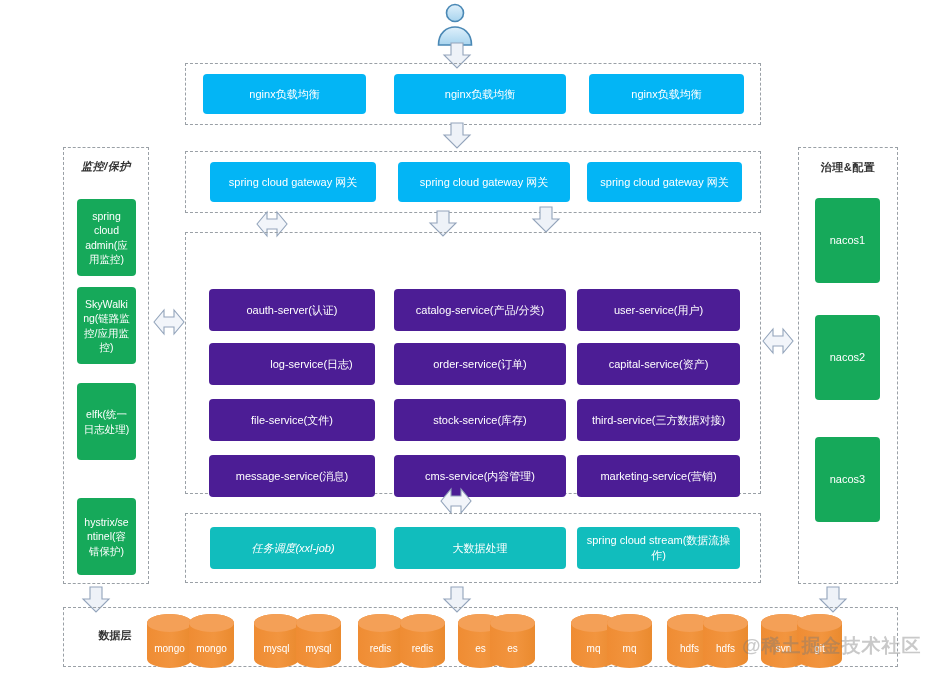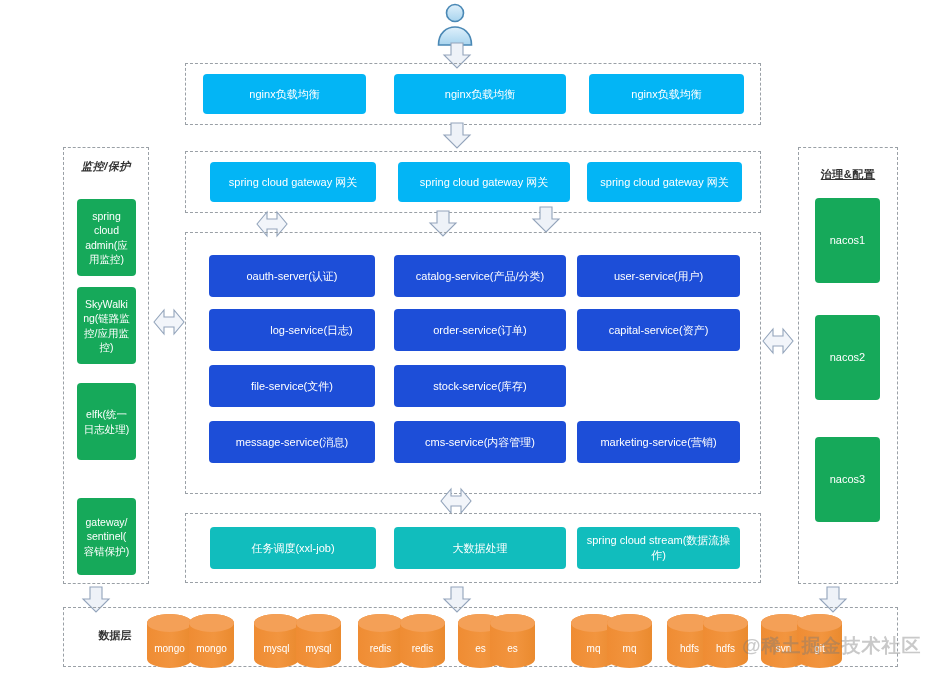--- a/index.html
+++ b/index.html
@@ -37,21 +37,21 @@
     justify-content:center;
     text-align:center;
     color:#ffffff;
     font-size:11px;
     line-height:1.35;
     padding:3px 6px;
     box-sizing:border-box;
     word-break:break-word;
   }
   .node.blue{background:#03b5f5;}
-  .node.green-dark{background:#1d4ed8;}
+  .node.green-dark{background:#4c1d95;margin-top:34px;}
   .node.green-bright{background:#16a95a;}
   .node.teal{background:#11bdbd;}
 
   
   .arrow-down{
     position:absolute;
     width:30px;height:32px;
   }
   .arrow-dbl{
     position:absolute;
@@ -129,31 +129,31 @@
   <div class="node green-bright" style="left:77px;top:199px;width:59px;height:77px;font-size:10.5px;">
       <span>spring cloud admin(应用监控)</span>
     </div>
   <div class="node green-bright" style="left:77px;top:287px;width:59px;height:77px;font-size:10.5px;">
       <span>SkyWalking(链路监控/应用监控)</span>
     </div>
   <div class="node green-bright" style="left:77px;top:383px;width:59px;height:77px;font-size:10.5px;">
       <span>elfk(统一日志处理)</span>
     </div>
   <div class="node green-bright" style="left:77px;top:498px;width:59px;height:77px;font-size:10.5px;">
-      <span>gateway/sentinel(容错保护)</span>
+      <span>hystrix/sentinel(容错保护)</span>
     </div>
 
   <div class="arrow-dbl" style="left:152px;top:305px;">
     <svg viewBox="0 0 34 34" width="34" height="34">
       <path d="M2 17 L12 5 V12 H22 V5 L32 17 L22 29 V22 H12 V29 Z" fill="#f2f5fa" stroke="#93a4bb" stroke-width="1.1"></path>
     </svg>
   </div>
 
   <div class="abs dashed" style="left:798px;top:147px;width:100px;height:437px;"></div>
-  <div class="group-label" style="left:798px;top:167px;width:100px;text-decoration:underline;">治理&amp;配置</div>
+  <div class="group-label" style="left:798px;top:160px;width:100px;">治理&amp;配置</div>
   <div class="node green-bright" style="left:815px;top:198px;width:65px;height:85px;">
       <span>nacos1</span>
     </div>
   <div class="node green-bright" style="left:815px;top:315px;width:65px;height:85px;">
       <span>nacos2</span>
     </div>
   <div class="node green-bright" style="left:815px;top:437px;width:65px;height:85px;">
       <span>nacos3</span>
     </div>
 
@@ -211,39 +211,42 @@
   <div class="node green-dark" style="left:577px;top:309px;width:163px;height:42px;">
       <span>capital-service(资产)</span>
     </div>
 
   <div class="node green-dark" style="left:209px;top:365px;width:166px;height:42px;">
       <span>file-service(文件)</span>
     </div>
   <div class="node green-dark" style="left:394px;top:365px;width:172px;height:42px;">
       <span>stock-service(库存)</span>
     </div>
+  <div class="node green-dark" style="left:577px;top:365px;width:163px;height:42px;">
+      <span>third-service(三方数据对接)</span>
+    </div>
 
   <div class="node green-dark" style="left:209px;top:421px;width:166px;height:42px;align-items:center;">
       <span>message-service(消息)</span>
     </div>
   <div class="node green-dark" style="left:394px;top:421px;width:172px;height:42px;">
       <span>cms-service(内容管理)</span>
     </div>
   <div class="node green-dark" style="left:577px;top:421px;width:163px;height:42px;">
       <span>marketing-service(营销)</span>
     </div>
 
   <div class="arrow-dbl" style="left:439px;top:484px;">
     <svg viewBox="0 0 34 34" width="34" height="34">
       <path d="M2 17 L12 5 V12 H22 V5 L32 17 L22 29 V22 H12 V29 Z" fill="#f2f5fa" stroke="#93a4bb" stroke-width="1.1"></path>
     </svg>
   </div>
 
   <div class="abs dashed" style="left:185px;top:513px;width:576px;height:70px;"></div>
-  <div class="node teal" style="left:210px;top:527px;width:166px;height:42px;">
+  <div class="node teal" style="left:210px;top:527px;width:166px;height:42px;font-style:italic;">
       <span>任务调度(xxl-job)</span>
     </div>
   <div class="node teal" style="left:394px;top:527px;width:172px;height:42px;">
       <span>大数据处理</span>
     </div>
   <div class="node teal" style="left:577px;top:527px;width:163px;height:42px;">
       <span>spring cloud stream(数据流操作)</span>
     </div>
 
   <div class="arrow-down" style="left:81px;top:586px;">

